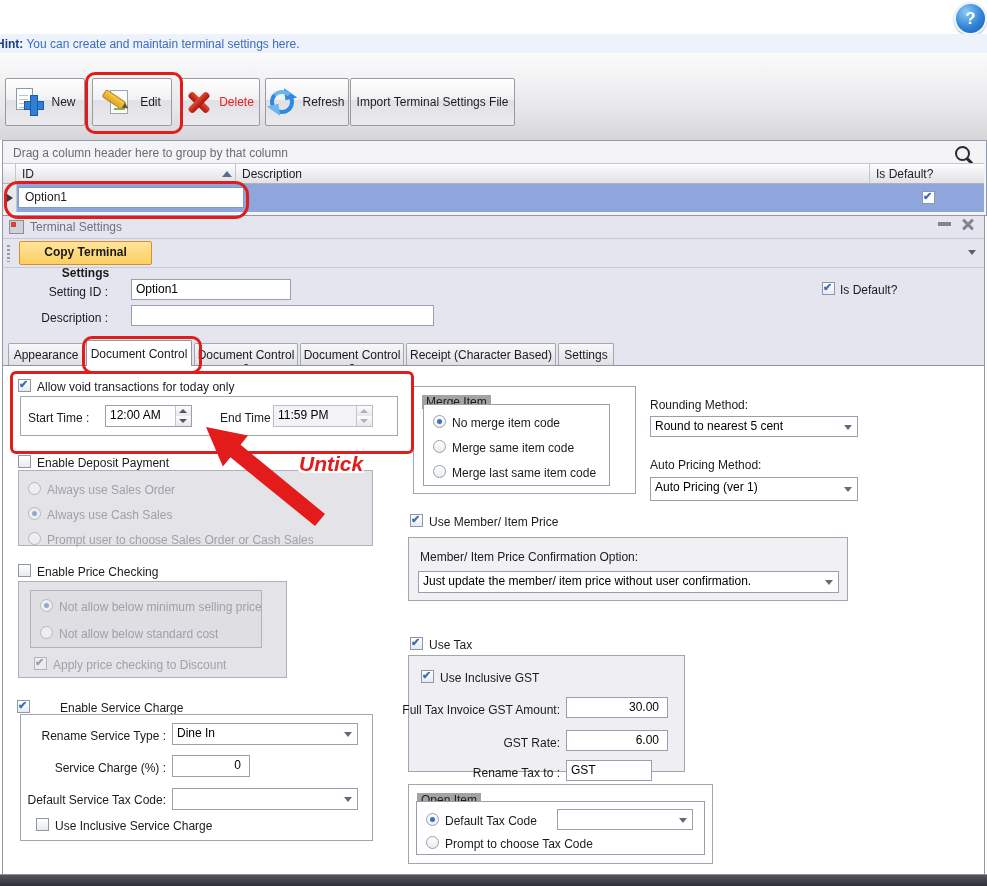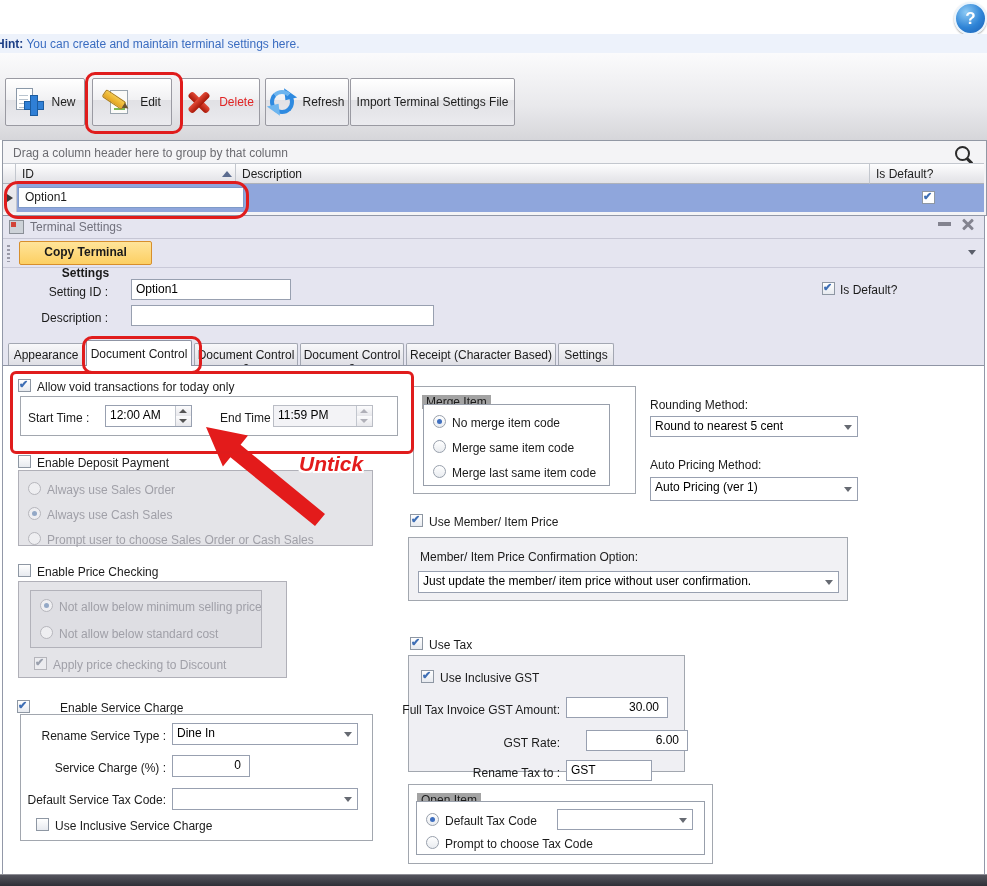--- a/index.html
+++ b/index.html
@@ -286,21 +286,21 @@
   </div>
 
   <div class="cb checked" style="left:410px;top:637px;"></div>
   <div class="lbl" style="left:429px;top:638px;">Use Tax</div>
   <div class="grp" style="left:408px;top:655px;width:277px;height:117px;background:#efeff3;"></div>
   <div class="cb checked" style="left:421px;top:670px;"></div>
   <div class="lbl" style="left:440px;top:671px;">Use Inclusive GST</div>
   <div class="lbl lblr" style="left:402px;top:703px;width:158px;">Full Tax Invoice GST Amount:</div>
   <div class="tbox ralign" style="left:566px;top:697px;width:102px;height:21px;">30.00</div>
   <div class="lbl lblr" style="left:402px;top:736px;width:158px;">GST Rate:</div>
-  <div class="tbox ralign" style="left:586px;top:730px;width:102px;height:21px;padding-left:39px;">6.00</div>
+  <div class="tbox ralign" style="left:566px;top:730px;width:102px;height:21px;padding-left:39px;">6.00</div>
   <div class="lbl lblr" style="left:402px;top:766px;width:158px;">Rename Tax to :</div>
   <div class="tbox" style="left:566px;top:760px;width:86px;height:21px;">GST</div>
 
   <div class="grp" style="left:408px;top:784px;width:305px;height:80px;">
     <span class="legend">Open Item</span>
   </div>
   <div class="grp innerbox" style="left:416px;top:801px;width:289px;height:54px;"></div>
   <div class="radio sel" style="left:426px;top:813px;"></div>
   <div class="lbl" style="left:445px;top:814px;">Default Tax Code</div>
   <div class="tbox combo" style="left:557px;top:809px;width:136px;height:21px;">

